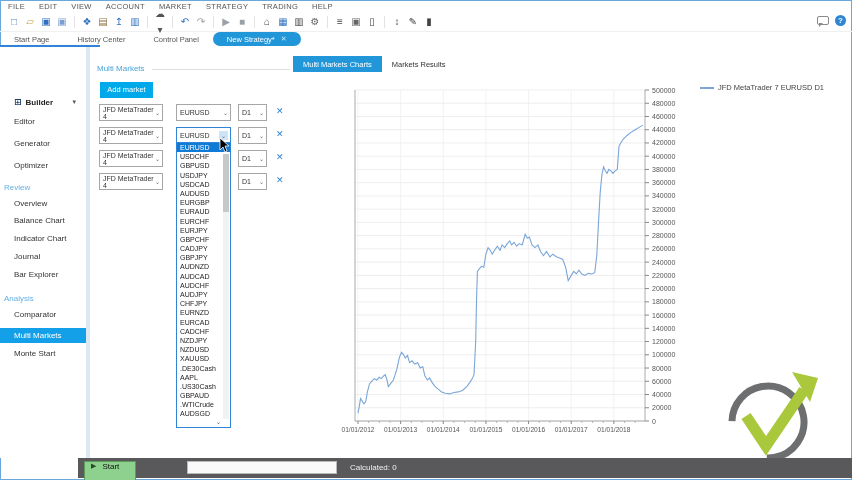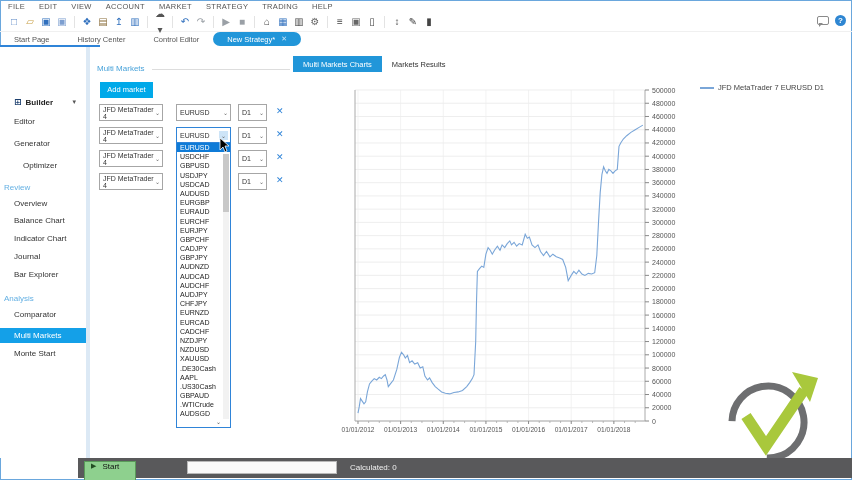--- a/index.html
+++ b/index.html
@@ -130,37 +130,37 @@
       <span class="tb-icon" style="color: rgb(68, 68, 68);">▮</span>
     </div>
   <div id="toolbar-right">
     <span id="feedback-bubble"></span>
     <span id="help-circle">?</span>
   </div>
 
   <div id="tab-strip">
       <div class="doc-tab"><span>Start Page</span></div>
       <div class="doc-tab"><span>History Center</span></div>
-      <div class="doc-tab"><span>Control Editor</span></div>
+      <div class="doc-tab"><span>Control Panel</span></div>
       <div class="doc-tab active">
         <span>New Strategy*</span>
         <span class="close-x">✕</span>
       </div>
     </div>
   <div id="tab-accent"></div>
 
   <div id="sidebar">
       <div class="sb-el sb-header" style="top: 50px;">
         <span class="grid-ic">⊞</span>
         <span>Builder</span>
         <span class="caret">▾</span>
       </div>
       <div class="sb-el sb-item" style="top: 70px;">Editor</div>
       <div class="sb-el sb-item" style="top: 92px;">Generator</div>
-      <div class="sb-el sb-item" style="top: 114px; margin-left: 9px;">Optimizer</div>
+      <div class="sb-el sb-item" style="top: 114px;">Optimizer</div>
       <div class="sb-el sb-section" style="top: 136px;">Review</div>
       <div class="sb-el sb-item" style="top: 152px;">Overview</div>
       <div class="sb-el sb-item" style="top: 169px;">Balance Chart</div>
       <div class="sb-el sb-item" style="top: 187px;">Indicator Chart</div>
       <div class="sb-el sb-item" style="top: 205px;">Journal</div>
       <div class="sb-el sb-item" style="top: 223px;">Bar Explorer</div>
       <div class="sb-el sb-section" style="top: 247px;">Analysis</div>
       <div class="sb-el sb-item" style="top: 263px;">Comparator</div>
       <div class="sb-el sb-item selected" style="top: 281px;">Multi Markets</div>
       <div class="sb-el sb-item" style="top: 302px;">Monte Start</div>

